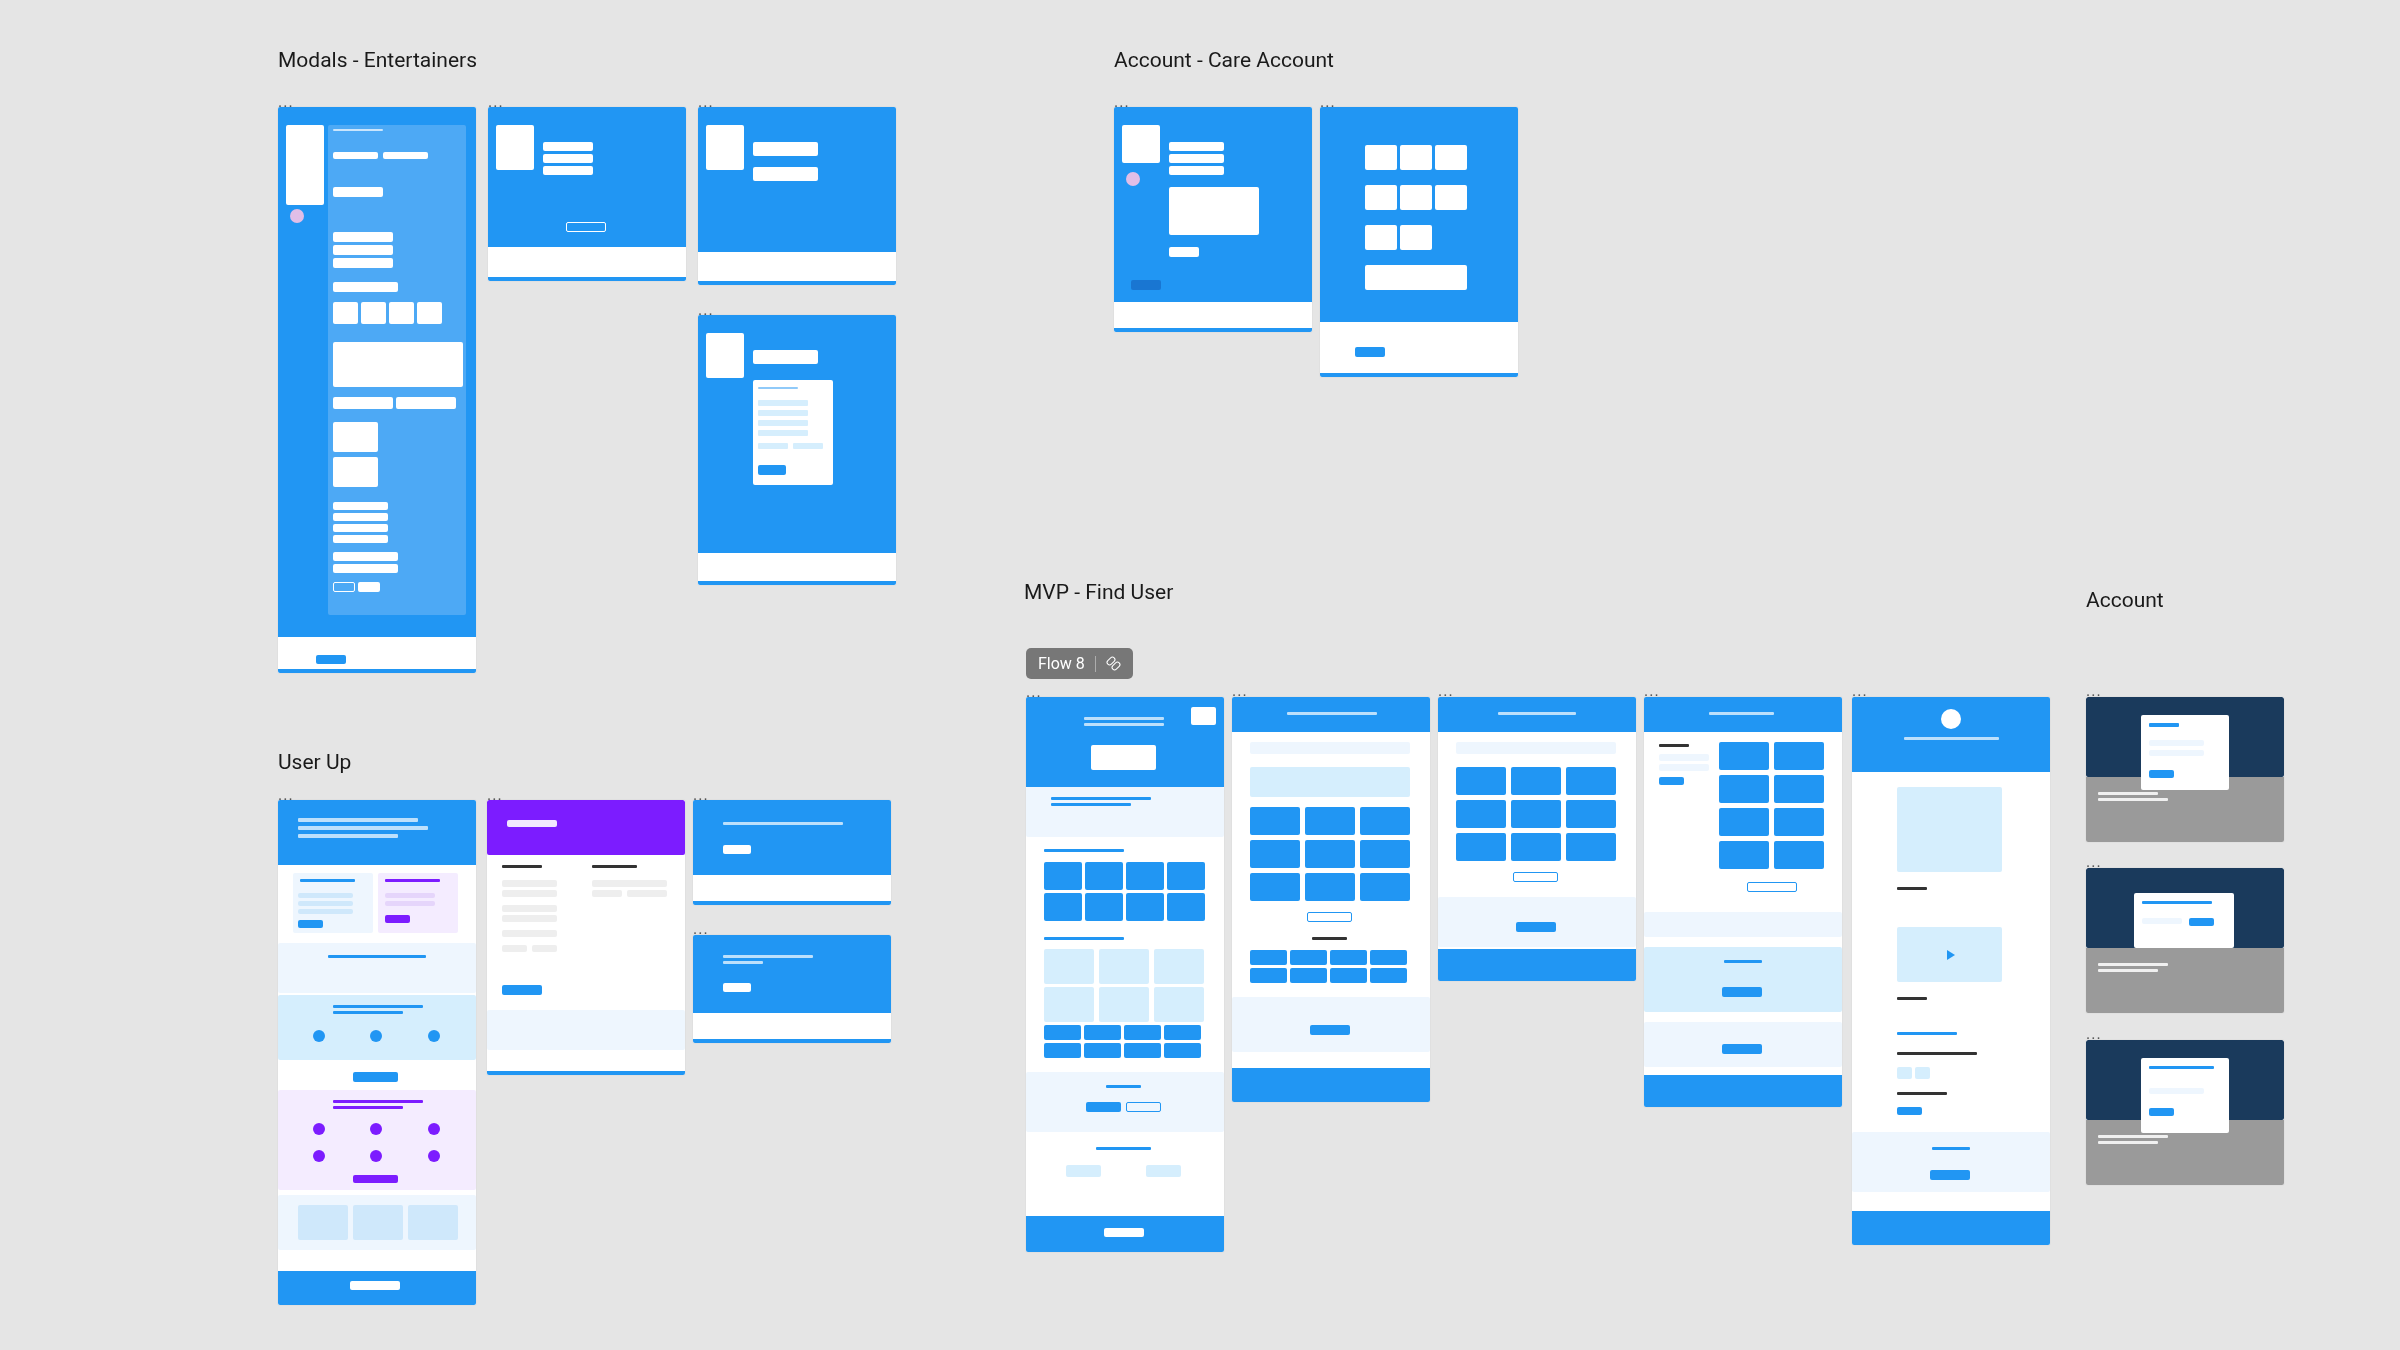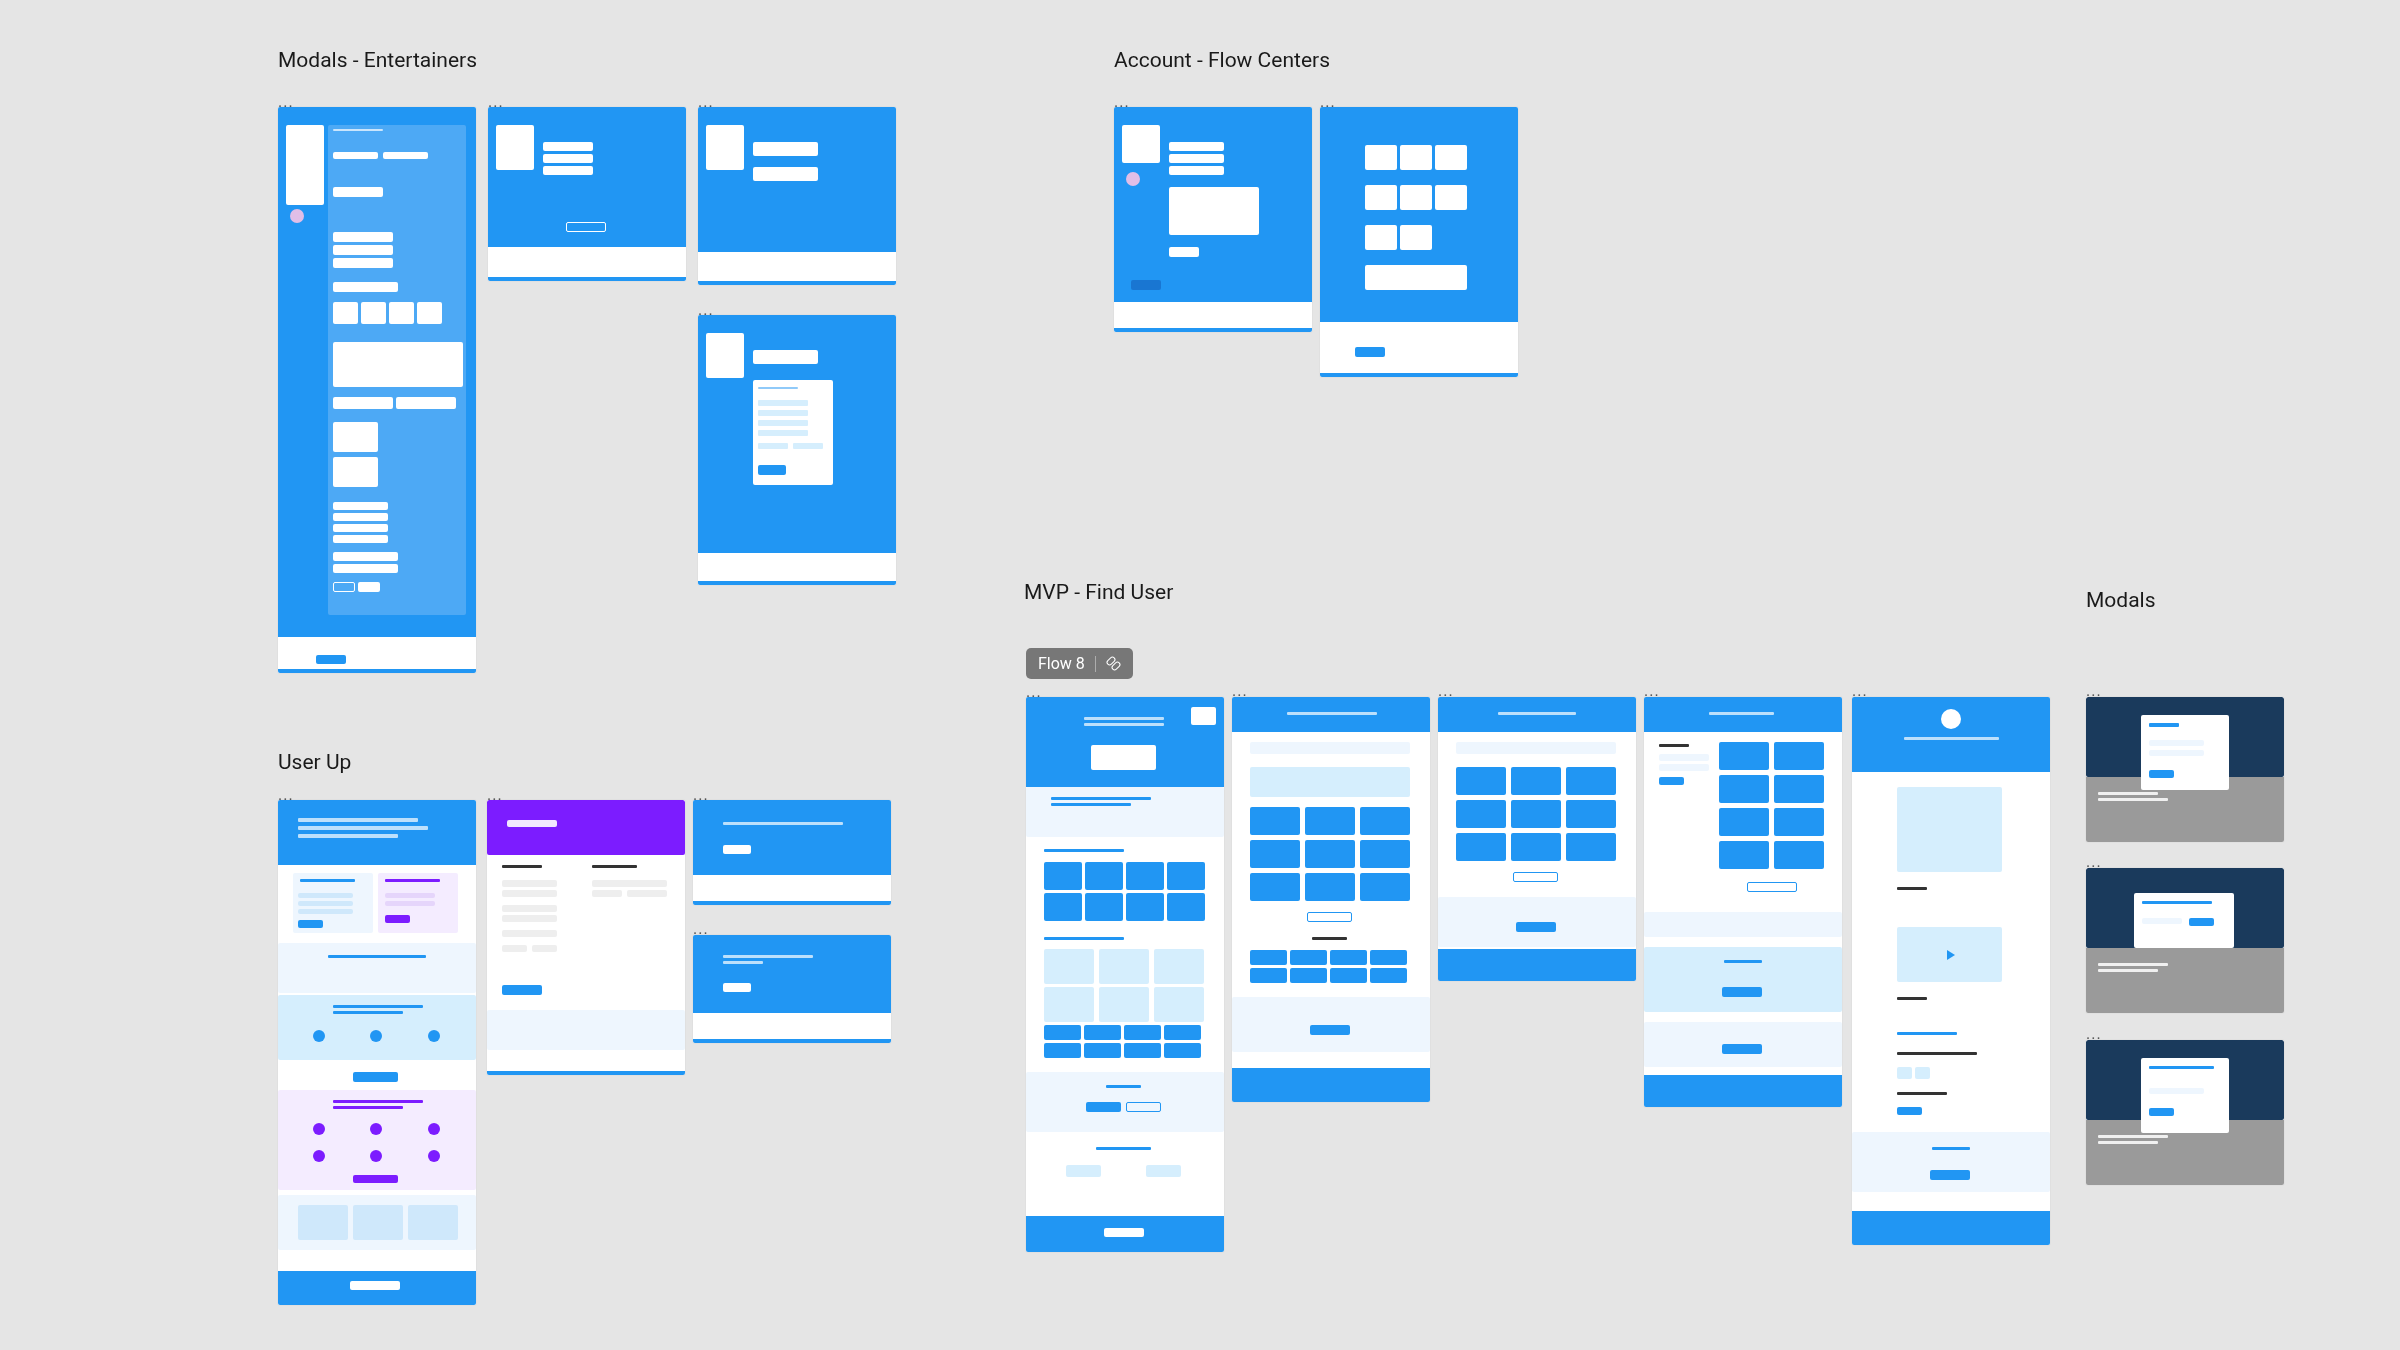--- a/index.html
+++ b/index.html
@@ -69,24 +69,24 @@
       position: absolute; width: 0; height: 0;
       border-left: 8px solid #2196f3; border-top: 5px solid transparent; border-bottom: 5px solid transparent;
     }
   </style>
 </head>
 <body>
 
 <div class="canvas">
 
   <div class="section-title" style="left:278px; top:48px;">Modals - Entertainers</div>
-  <div class="section-title" style="left:1114px; top:48px;">Account - Flow Centers</div>
+  <div class="section-title" style="left:1114px; top:48px;">Account - Care Account</div>
   <div class="section-title" style="left:278px; top:750px;">User Up</div>
   <div class="section-title" style="left:1024px; top:580px;">MVP - Find User</div>
-  <div class="section-title" style="left:2086px; top:588px;">Modals</div>
+  <div class="section-title" style="left:2086px; top:588px;">Account</div>
 
   <div class="dots" style="left:278px; top:92px;">...</div>
   <div class="dots" style="left:488px; top:92px;">...</div>
   <div class="dots" style="left:698px; top:92px;">...</div>
   <div class="dots" style="left:698px; top:300px;">...</div>
   <div class="dots" style="left:1114px; top:92px;">...</div>
   <div class="dots" style="left:1320px; top:92px;">...</div>
   <div class="dots" style="left:278px; top:785px;">...</div>
   <div class="dots" style="left:487px; top:785px;">...</div>
   <div class="dots" style="left:693px; top:785px;">...</div>

